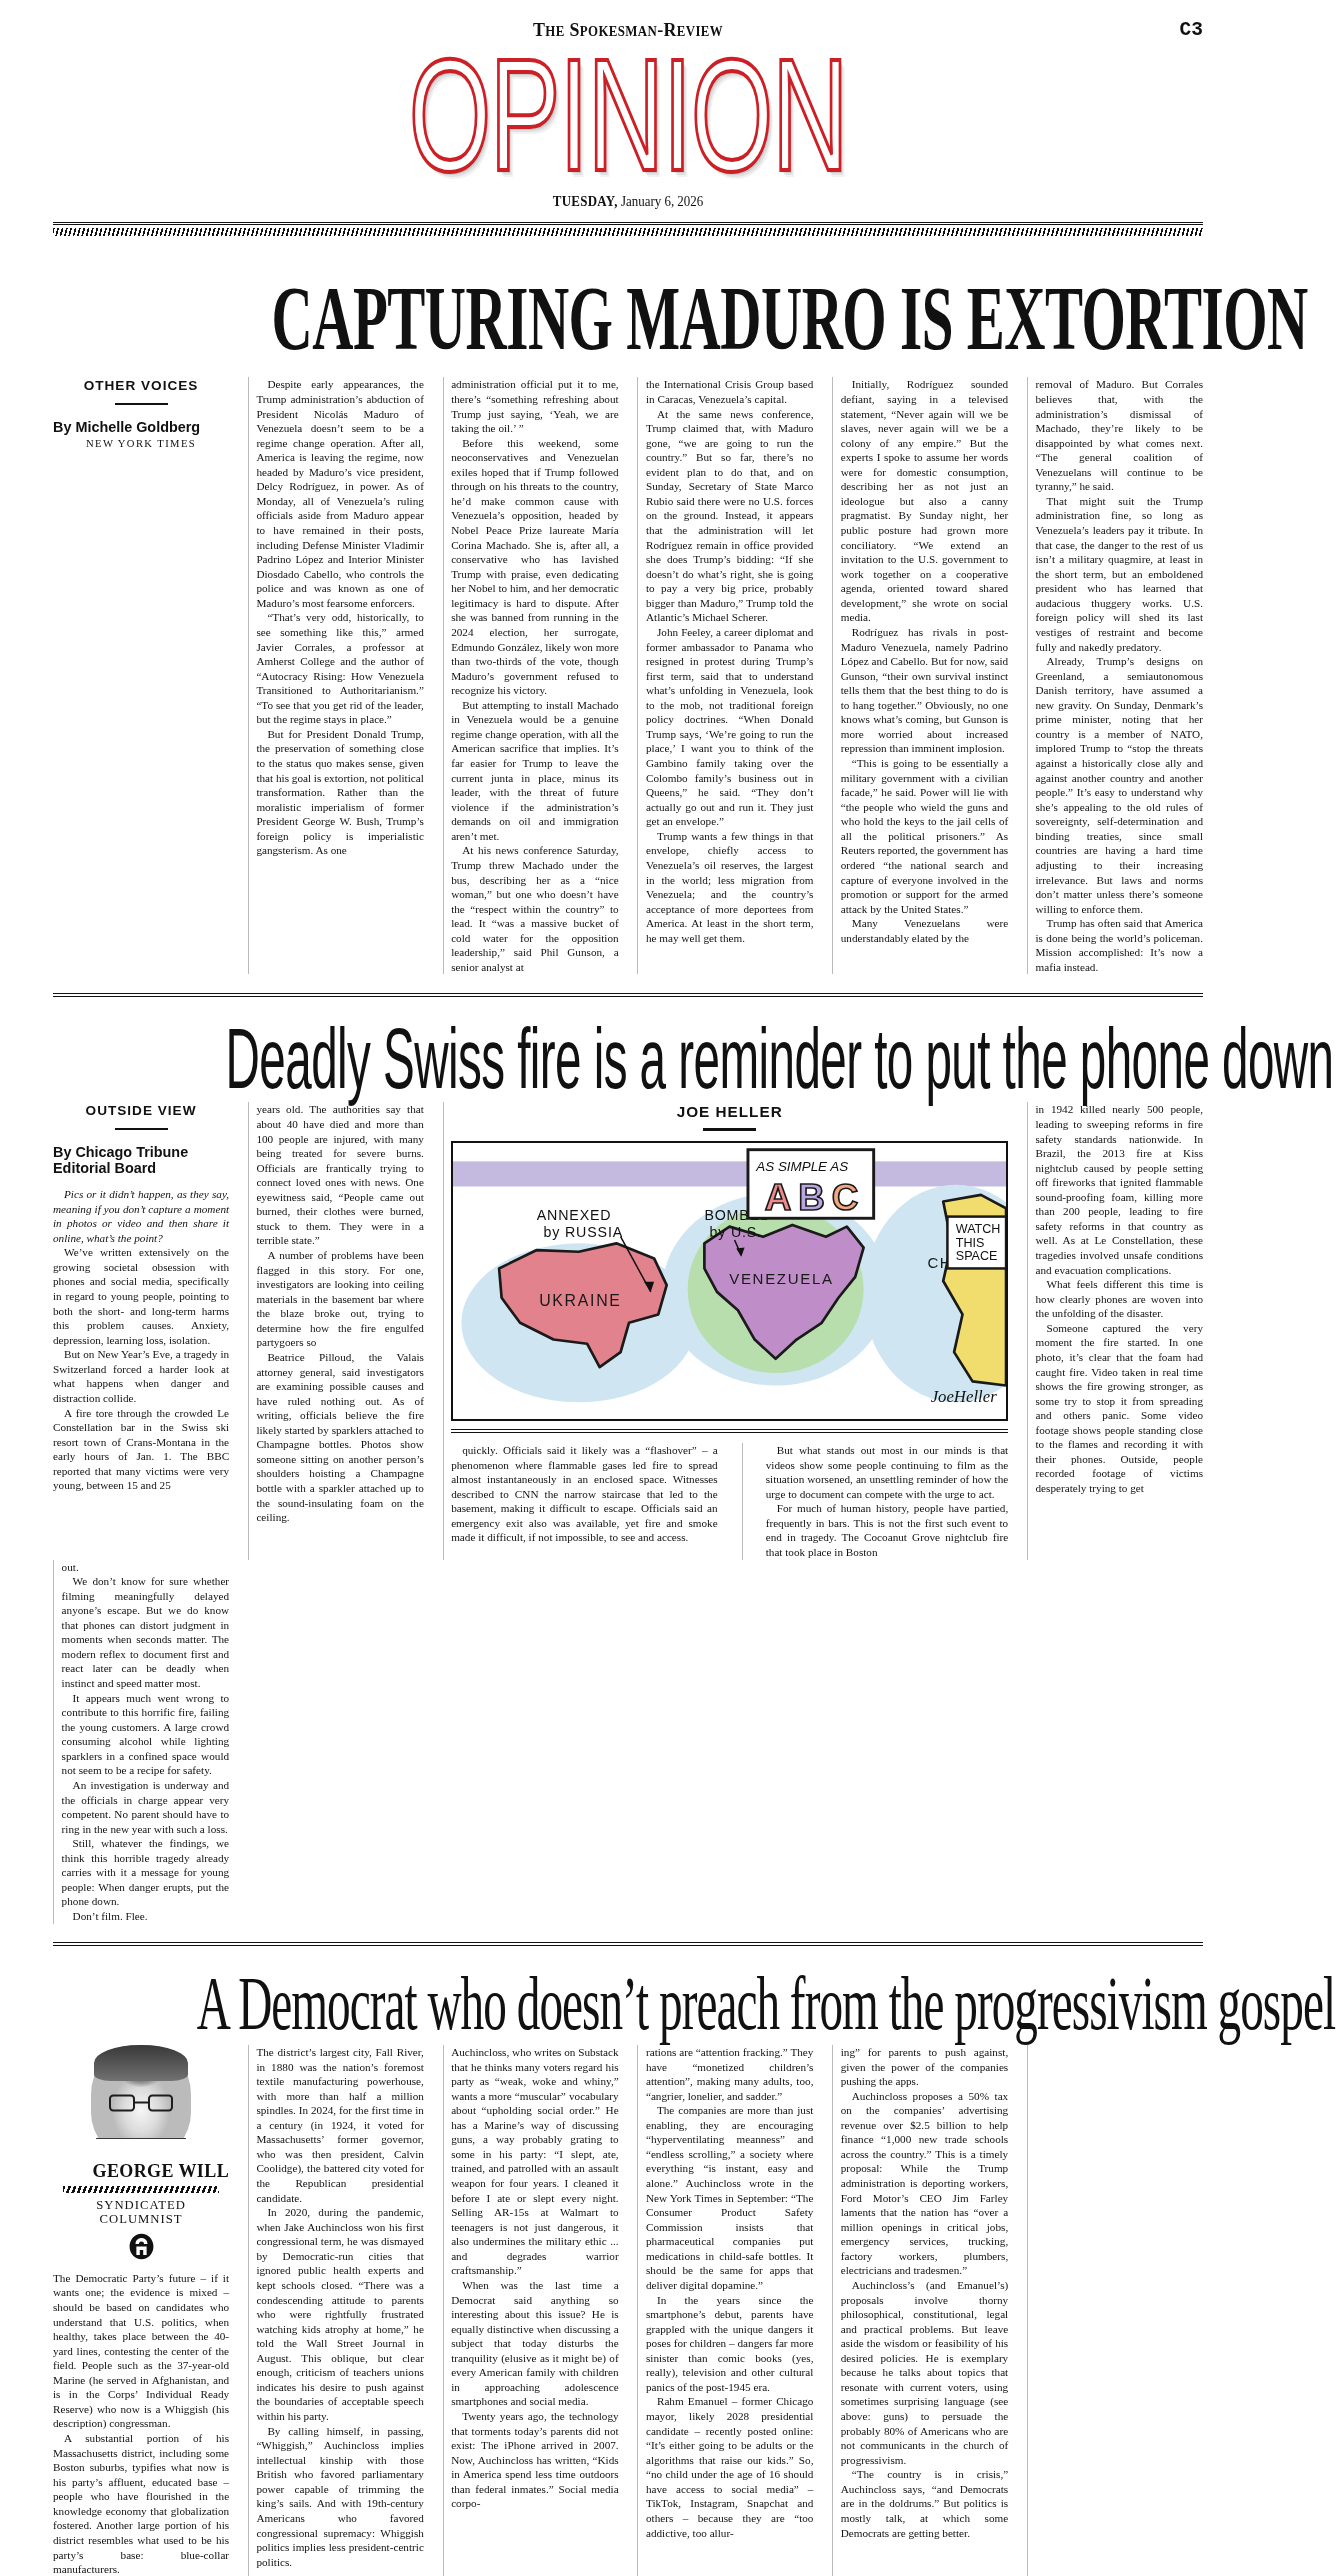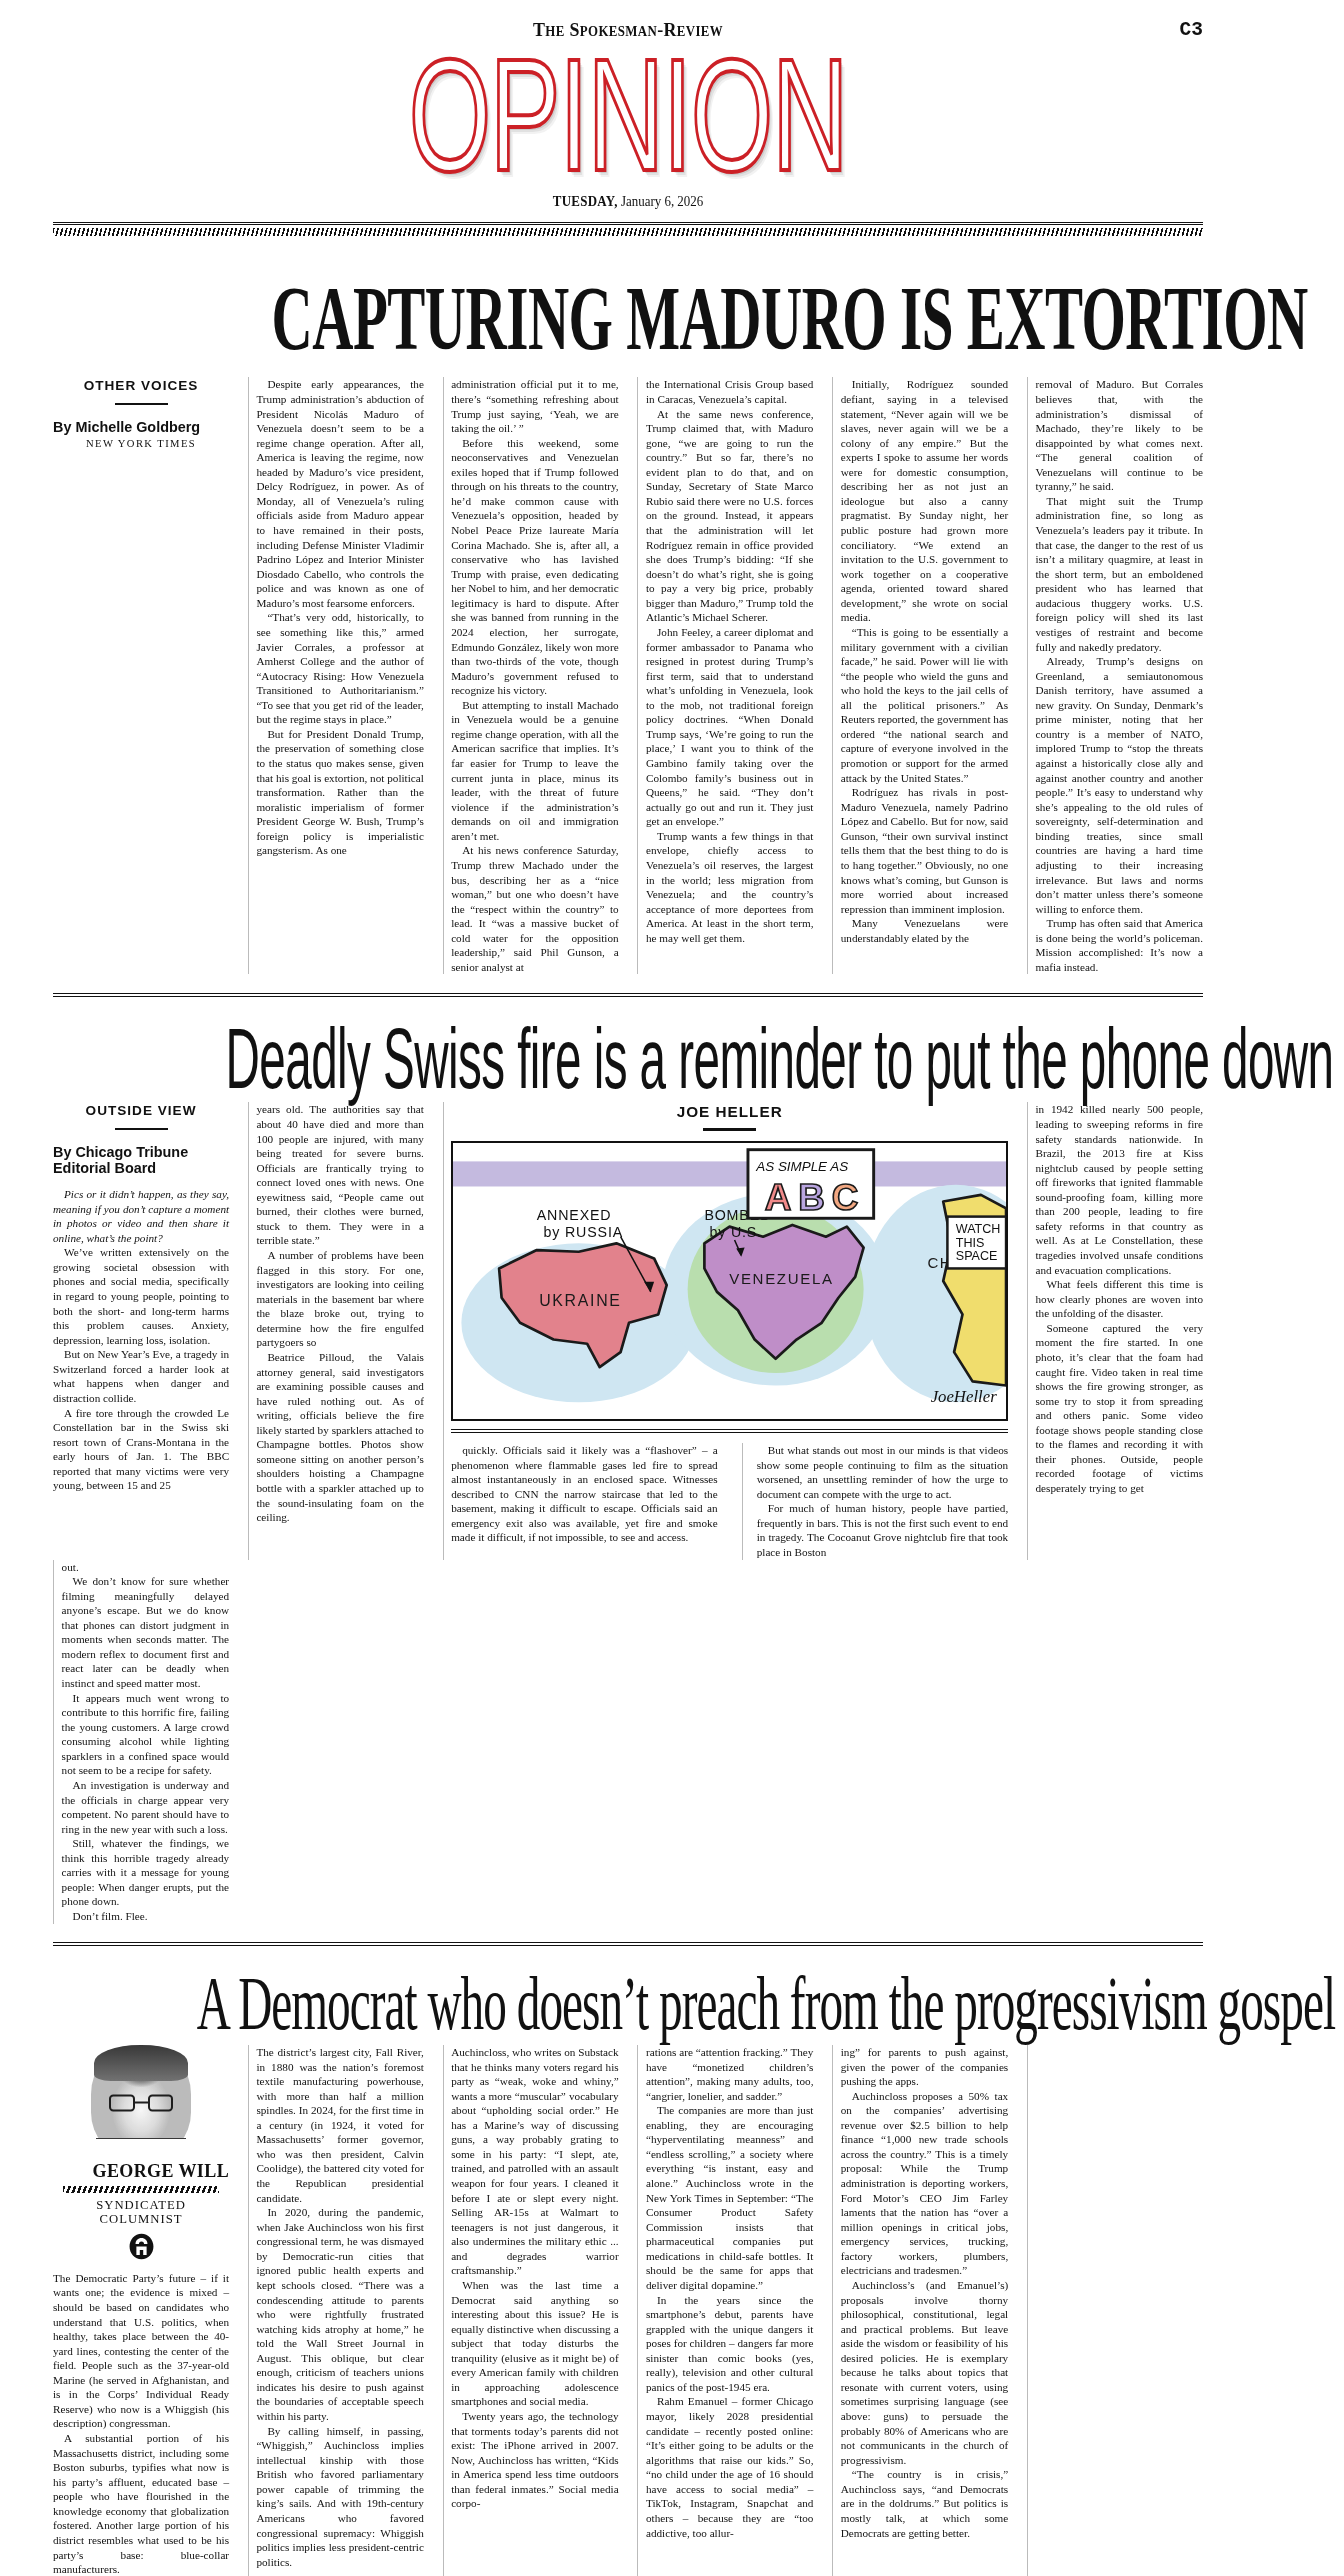--- a/index.html
+++ b/index.html
@@ -138,21 +138,21 @@
   .toon-credit {
     font-family:"Liberation Sans", sans-serif;
     font-weight:bold; font-size:15.3px; letter-spacing:1px;
     text-align:center; margin-bottom:6px;
   }
   .toon-credit-rule { width:53px; height:2.5px; background:#111; margin:0 auto 10.2px auto; }
   .toon-box { border:2.5px solid #111; background:#fff; position:relative; height:280px; overflow:hidden; }
   .toon-sub-rule { border-top:1.7px solid #111; border-bottom:0.8px solid #111; height:3.4px; margin-top:8.5px; margin-bottom:10.2px; }
   .toon-cols { display:grid; grid-template-columns:repeat(2,1fr); column-gap:24px;
                font-size:11.2px; line-height:1.30; text-align:justify; hyphens:auto; }
-  .toon-cols .col2 { border-left:0.8px solid #bbb; padding-left:14px; }
+  .toon-cols .col2 { border-left:0.8px solid #bbb; padding-left:23px; }
   .toon-cols .col2:first-child { border-left:none; padding-left:0; }
   .toon-cols p { margin:0; text-indent:11px; }
 
   
   .mug-block { text-align:center; }
   .mug {
     width:100px; height:112px; margin:0 auto 5.1px auto;
     background:
       radial-gradient(ellipse 34px 25.5px at 50% 22%, #6e6257 0%, #8a7d71 45%, rgba(138,125,113,0) 70%),
       radial-gradient(ellipse 29px 37px at 50% 58%, #efe6dd 0%, #d9cec3 60%, #bdb2a6 100%),
@@ -233,22 +233,22 @@
       <p>At his news conference Saturday, Trump threw Machado under the bus, describing her as a “nice woman,” but one who doesn’t have the “respect within the country” to lead. It “was a massive bucket of cold water for the opposition leadership,” said Phil Gunson, a senior analyst at</p>
     </div>
     <div class="col">
       <p class="noindent">the International Crisis Group based in Caracas, Venezuela’s capital.</p>
       <p>At the same news conference, Trump claimed that, with Maduro gone, “we are going to run the country.” But so far, there’s no evident plan to do that, and on Sunday, Secretary of State Marco Rubio said there were no U.S. forces on the ground. Instead, it appears that the administration will let Rodríguez remain in office provided she does Trump’s bidding: “If she doesn’t do what’s right, she is going to pay a very big price, probably bigger than Maduro,” Trump told the Atlantic’s Michael Scherer.</p>
       <p>John Feeley, a career diplomat and former ambassador to Panama who resigned in protest during Trump’s first term, said that to understand what’s unfolding in Venezuela, look to the mob, not traditional foreign policy doctrines. “When Donald Trump says, ‘We’re going to run the place,’ I want you to think of the Gambino family taking over the Colombo family’s business out in Queens,” he said. “They don’t actually go out and run it. They just get an envelope.”</p>
       <p>Trump wants a few things in that envelope, chiefly access to Venezuela’s oil reserves, the largest in the world; less migration from Venezuela; and the country’s acceptance of more deportees from America. At least in the short term, he may well get them.</p>
     </div>
     <div class="col">
       <p>Initially, Rodríguez sounded defiant, saying in a televised statement, “Never again will we be slaves, never again will we be a colony of any empire.” But the experts I spoke to assume her words were for domestic consumption, describing her as not just an ideologue but also a canny pragmatist. By Sunday night, her public posture had grown more conciliatory. “We extend an invitation to the U.S. government to work together on a cooperative agenda, oriented toward shared development,” she wrote on social media.</p>
+      <p>Rodríguez has rivals in post-Maduro Venezuela, namely Padrino López and Cabello. But for now, said Gunson, “their own survival instinct tells them that the best thing to do is to hang together.” Obviously, no one knows what’s coming, but Gunson is more worried about increased repression than imminent implosion.</p>
       <p>“This is going to be essentially a military government with a civilian facade,” he said. Power will lie with “the people who wield the guns and who hold the keys to the jail cells of all the political prisoners.” As Reuters reported, the government has ordered “the national search and capture of everyone involved in the promotion or support for the armed attack by the United States.”</p>
-      <p>Rodríguez has rivals in post-Maduro Venezuela, namely Padrino López and Cabello. But for now, said Gunson, “their own survival instinct tells them that the best thing to do is to hang together.” Obviously, no one knows what’s coming, but Gunson is more worried about increased repression than imminent implosion.</p>
       <p>Many Venezuelans were understandably elated by the</p>
     </div>
     <div class="col">
       <p class="noindent">removal of Maduro. But Corrales believes that, with the administration’s dismissal of Machado, they’re likely to be disappointed by what comes next. “The general coalition of Venezuelans will continue to be tyranny,” he said.</p>
       <p>That might suit the Trump administration fine, so long as Venezuela’s leaders pay it tribute. In that case, the danger to the rest of us isn’t a military quagmire, at least in the short term, but an emboldened president who has learned that audacious thuggery works. U.S. foreign policy will shed its last vestiges of restraint and become fully and nakedly predatory.</p>
       <p>Already, Trump’s designs on Greenland, a semiautonomous Danish territory, have assumed a new gravity. On Sunday, Denmark’s prime minister, noting that her country is a member of NATO, implored Trump to “stop the threats against a historically close ally and against another country and another people.” It’s easy to understand why she’s appealing to the old rules of sovereignty, self-determination and binding treaties, since small countries are having a hard time adjusting to their increasing irrelevance. But laws and norms don’t matter unless there’s someone willing to enforce them.</p>
       <p>Trump has often said that America is done being the world’s policeman. Mission accomplished: It’s now a mafia instead.</p>
     </div>
   </div>
 

